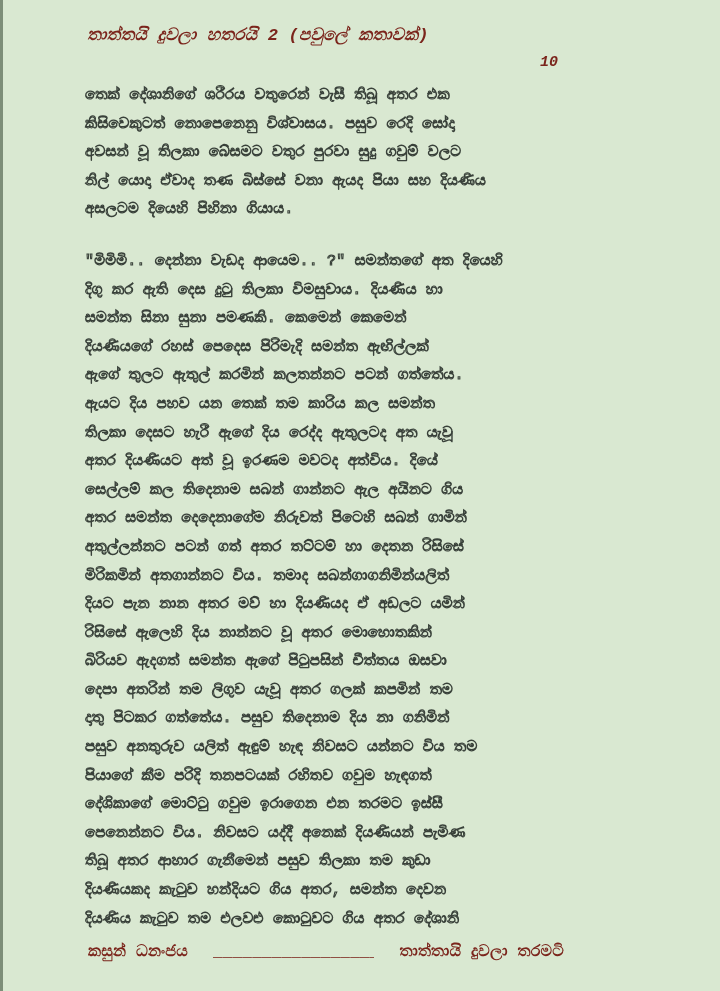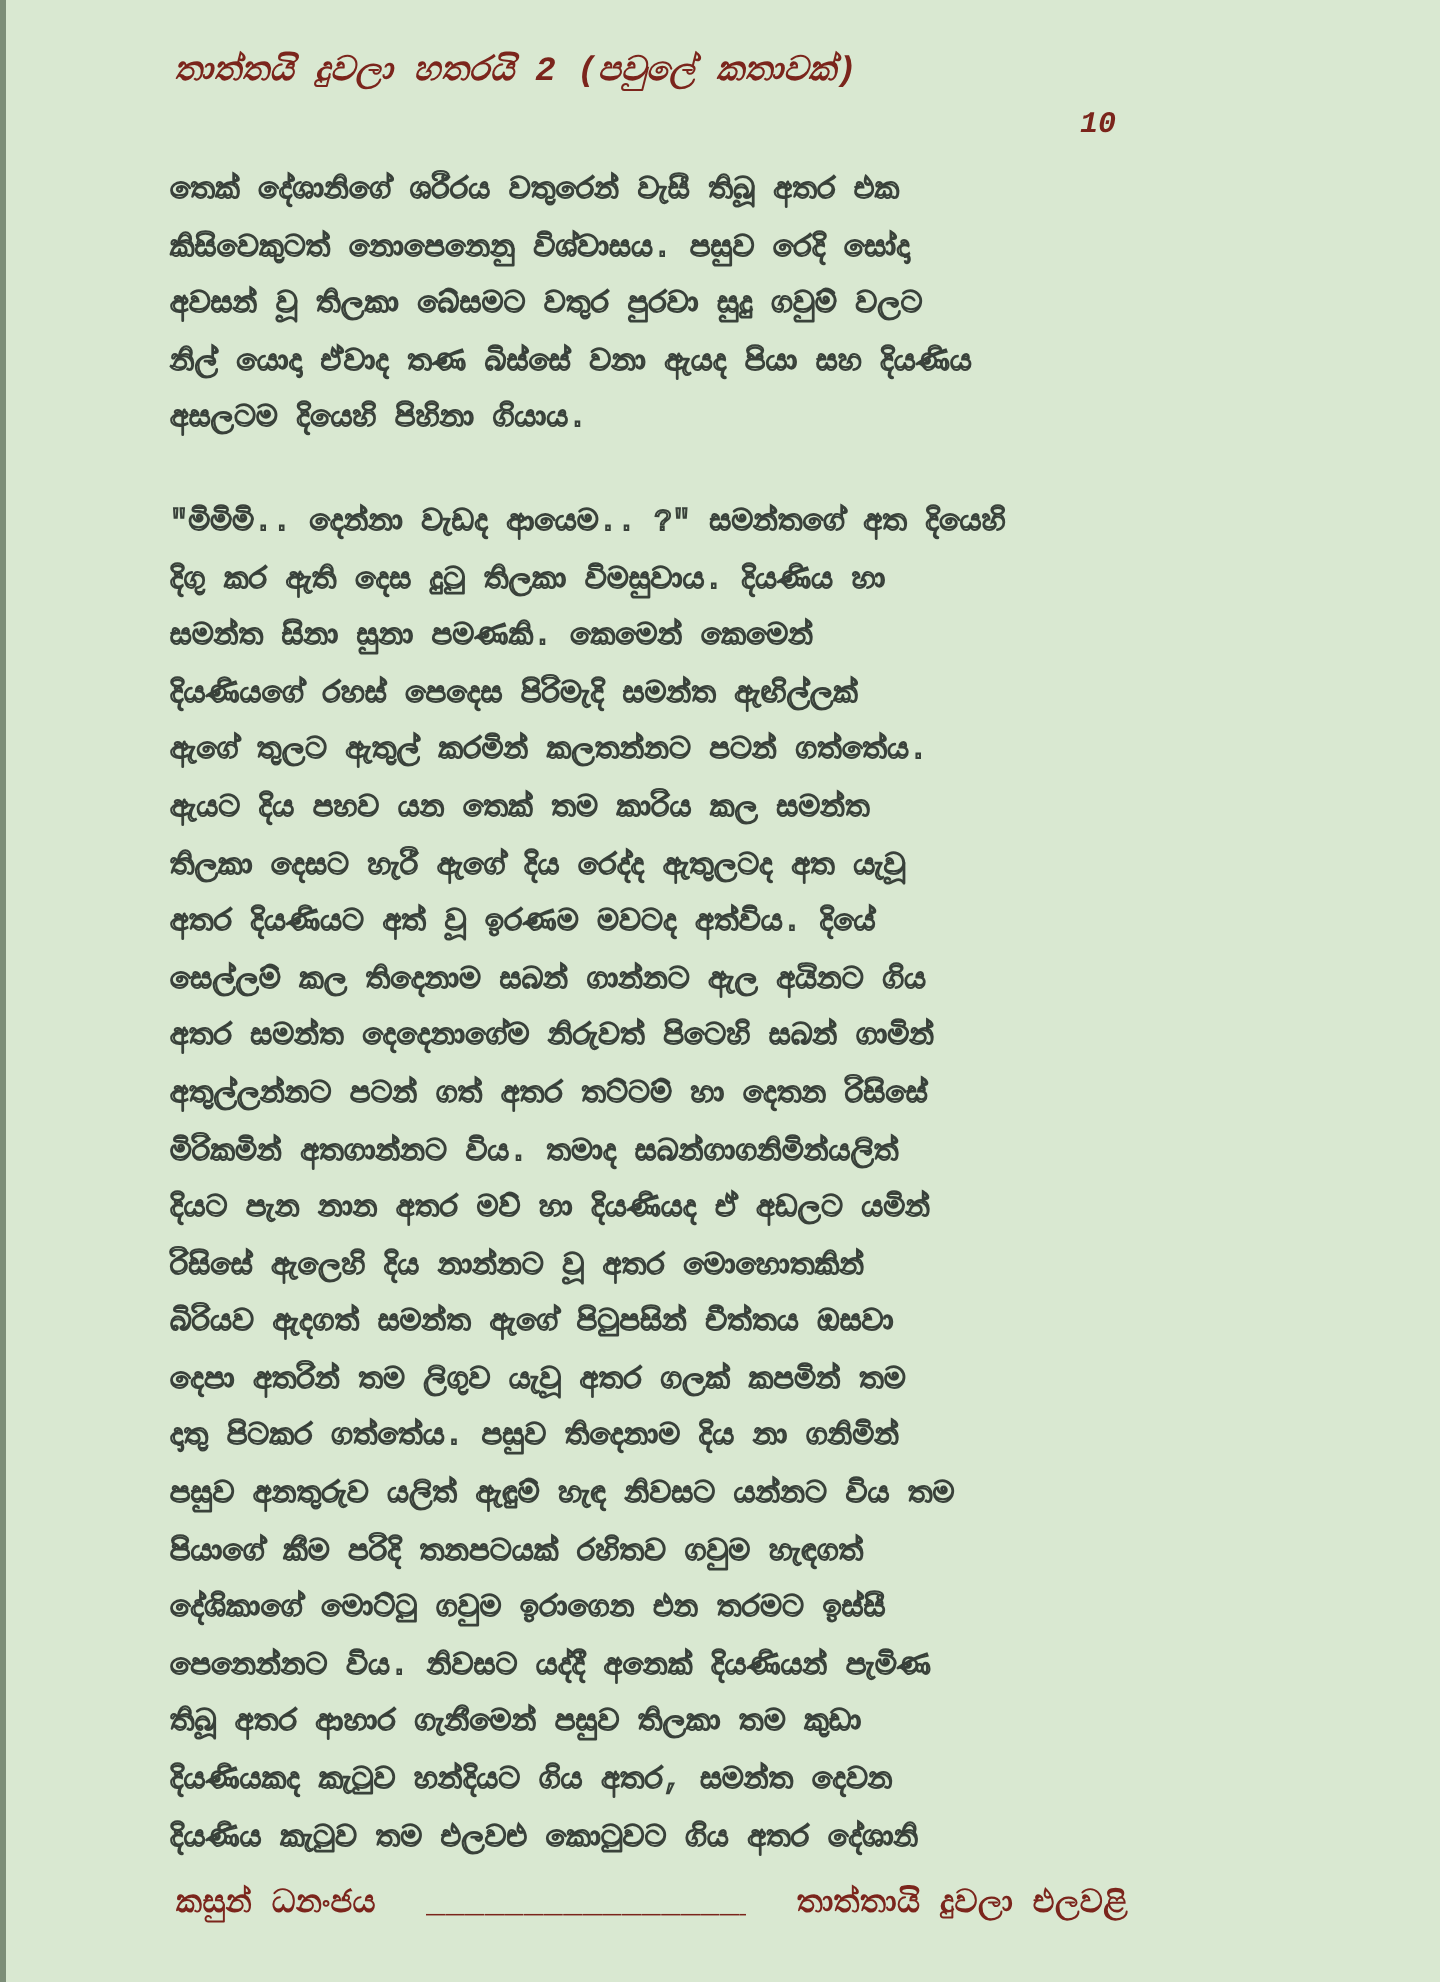--- a/index.html
+++ b/index.html
@@ -118,16 +118,16 @@
 දේශිකාගේ මොට්ටු ගවුම ඉරාගෙන එන තරමට ඉස්සී
 පෙනෙන්නට විය. නිවසට යද්දී අනෙක් දියණියන් පැමිණ
 තිබූ අතර ආහාර ගැනීමෙන් පසුව තිලකා තම කුඩා
 දියණියකද කැටුව හන්දියට ගිය අතර, සමන්ත දෙවන
 දියණිය කැටුව තම එලවළු කොටුවට ගිය අතර දේශානි</p>
   </div>
 
   <div class="footer">
     <span class="side">කසුන් ධනංජය</span>
     <span class="rule">__________________________________________</span>
-    <span class="side">තාත්තායි දුවලා එලවළි</span>
+    <span class="side">තාත්තායි දුවලා තරමටි</span>
   </div>
 
 </div>
 
 </body></html>

